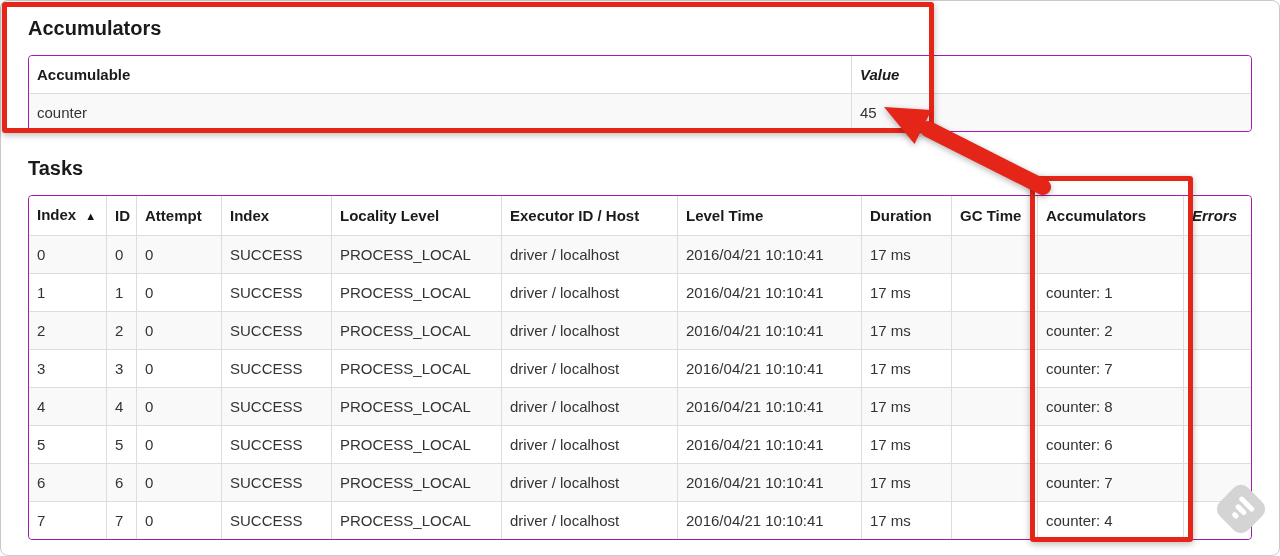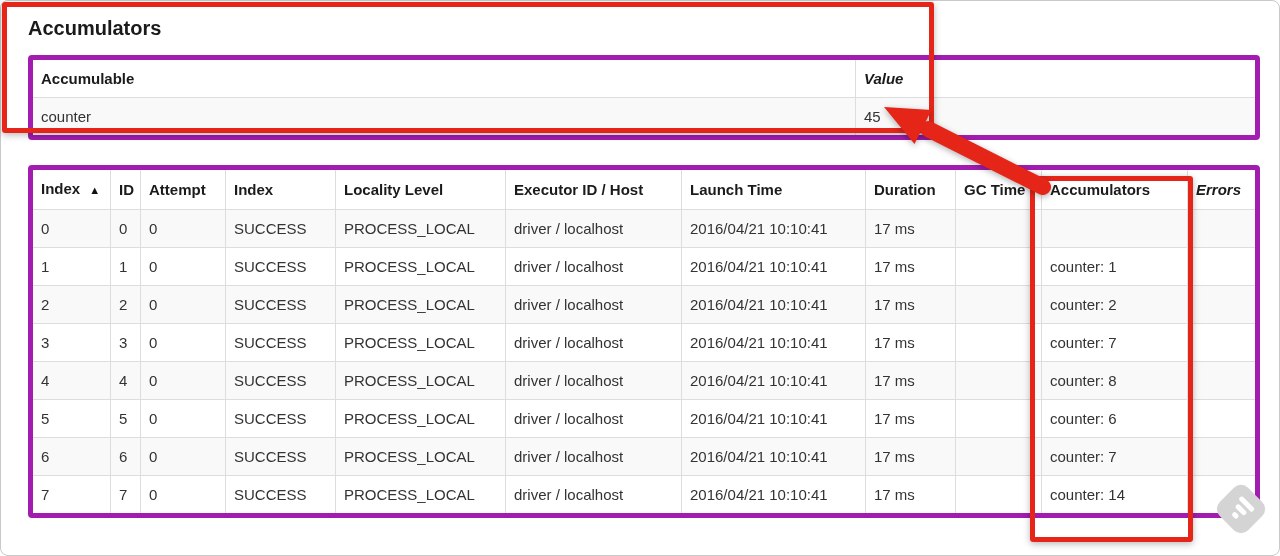--- a/index.html
+++ b/index.html
@@ -12,21 +12,21 @@
     pointer-events:none;z-index:50;
   }
   .content{position:absolute;left:28px;top:17px;width:1222px;}
   .section-title{
     margin:0 0 15px 0;font-size:20px;line-height:23px;font-weight:bold;
     color:#1a1a1a;
   }
   .section-accumulators{margin-bottom:25px;}
   table.tbl{
     border-collapse:separate;border-spacing:0;table-layout:fixed;
-    width:1222px;border:5px solid #a21caf;border-radius:4px;
+    width:1222px;border:1px solid #a21caf;border-radius:4px;
   }
   .tbl th,.tbl td{
     border-left:1px solid #dddddd;border-top:1px solid #dddddd;
     padding:8px;font-size:15px;line-height:21px;text-align:left;
     color:#333333;white-space:nowrap;overflow:hidden;background:#ffffff;
   }
   .tbl th{font-weight:bold;color:#1b1b1b;}
   .tbl th:first-child,.tbl td:first-child{border-left:none;}
   .tbl thead tr:first-child th{border-top:none;}
   .tbl tbody tr:nth-child(odd) td{background:#f9f9f9;}
@@ -80,20 +80,21 @@
         <tbody>
           <tr>
             <td>counter</td>
             <td>45</td>
           </tr>
         </tbody>
       </table>
   </div>
 
   <div>
+    <h4 class="section-title">Tasks</h4>
     <table class="tbl">
       <colgroup>
         <col style="width:77px">
           <col style="width:30px">
           <col style="width:85px">
         <col style="width:110px">
           <col style="width:170px">
           <col style="width:176px">
         <col style="width:184px">
           <col style="width:90px">
@@ -102,21 +103,21 @@
           <col style="width:68px">
       </colgroup>
     <thead>
           <tr>
             <th>Index<span class="sort">▲</span></th>
             <th>ID</th>
             <th>Attempt</th>
             <th>Index</th>
             <th>Locality Level</th>
             <th>Executor ID / Host</th>
-            <th>Launch Time</th>
+            <th>Level Time</th>
             <th>Duration</th>
             <th>GC Time</th>
             <th>Accumulators</th>
             <th>Errors</th>
           </tr>
         </thead>
         <tbody>
           <tr>
             <td>0</td>
             <td>0</td>
@@ -211,21 +212,21 @@
           <tr>
             <td>7</td>
             <td>7</td>
             <td>0</td>
             <td>SUCCESS</td>
             <td>PROCESS_LOCAL</td>
             <td>driver / localhost</td>
             <td>2016/04/21 10:10:41</td>
             <td>17 ms</td>
             <td></td>
-            <td>counter: 14</td>
+            <td>counter: 4</td>
             <td></td>
           </tr>
         </tbody>
       </table>
   </div>
 
 </div>
 
 <div class="anno-box anno-box1"></div>
 <div class="anno-box anno-box2"></div>

